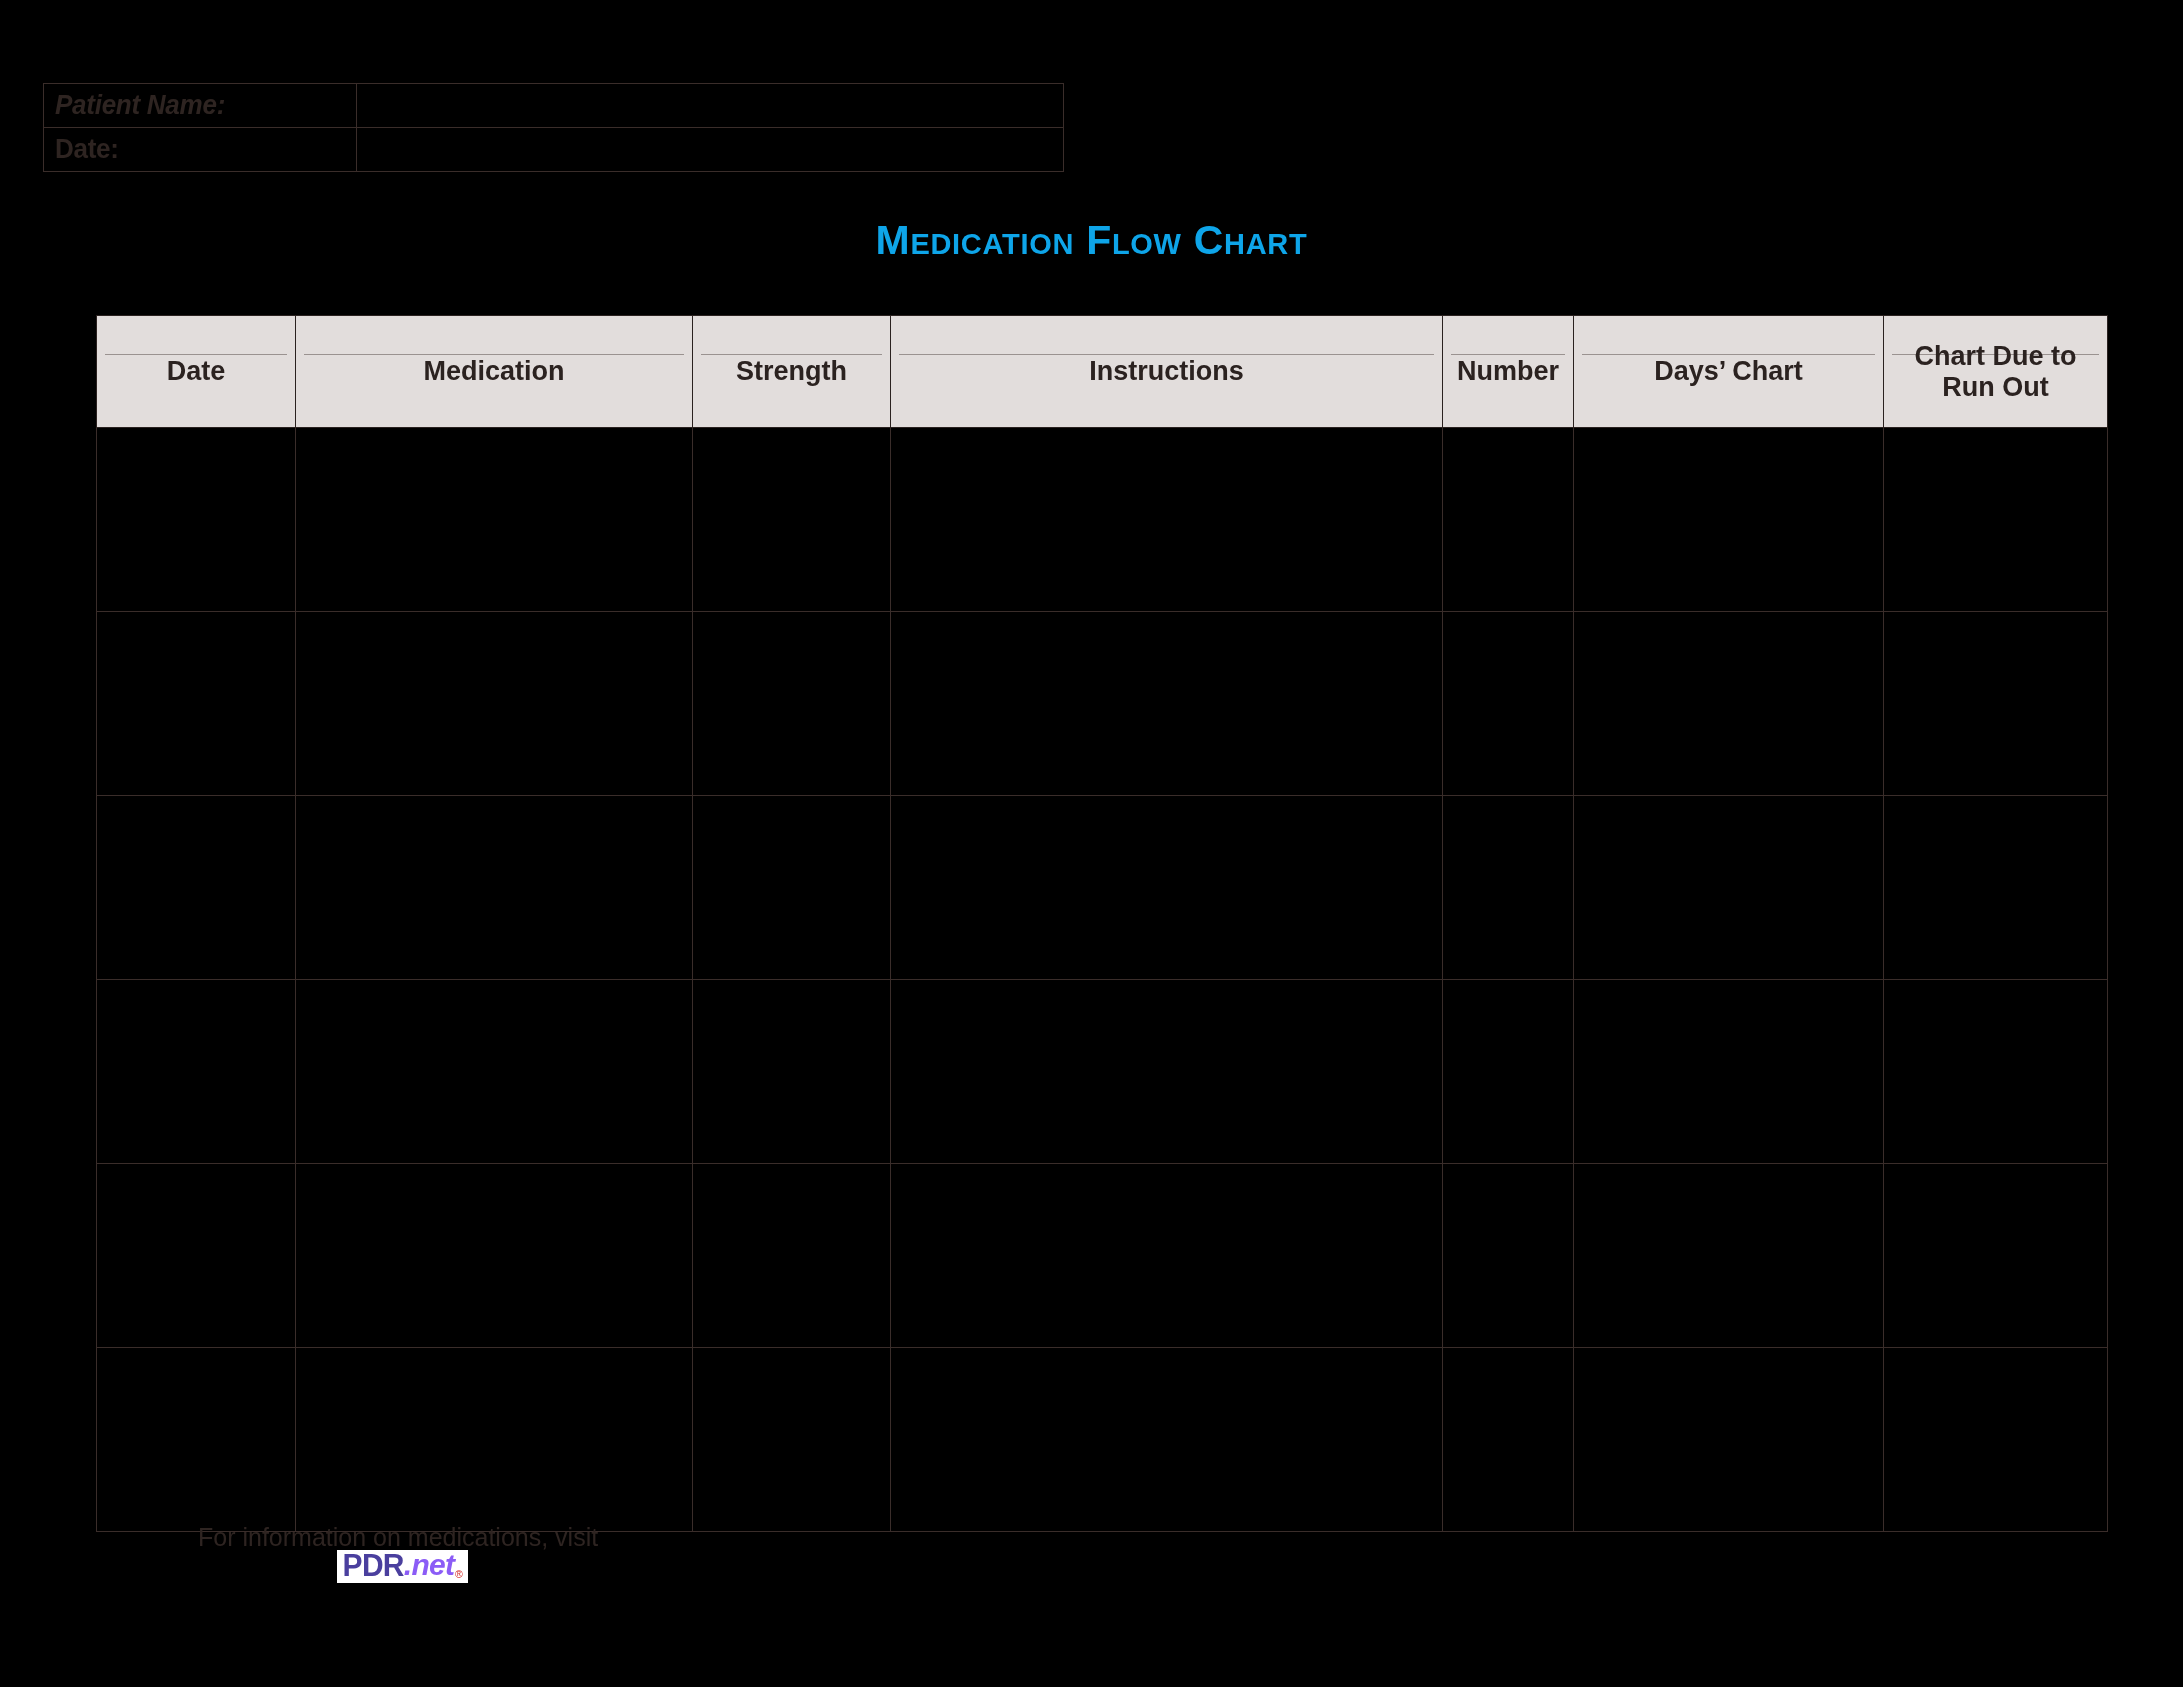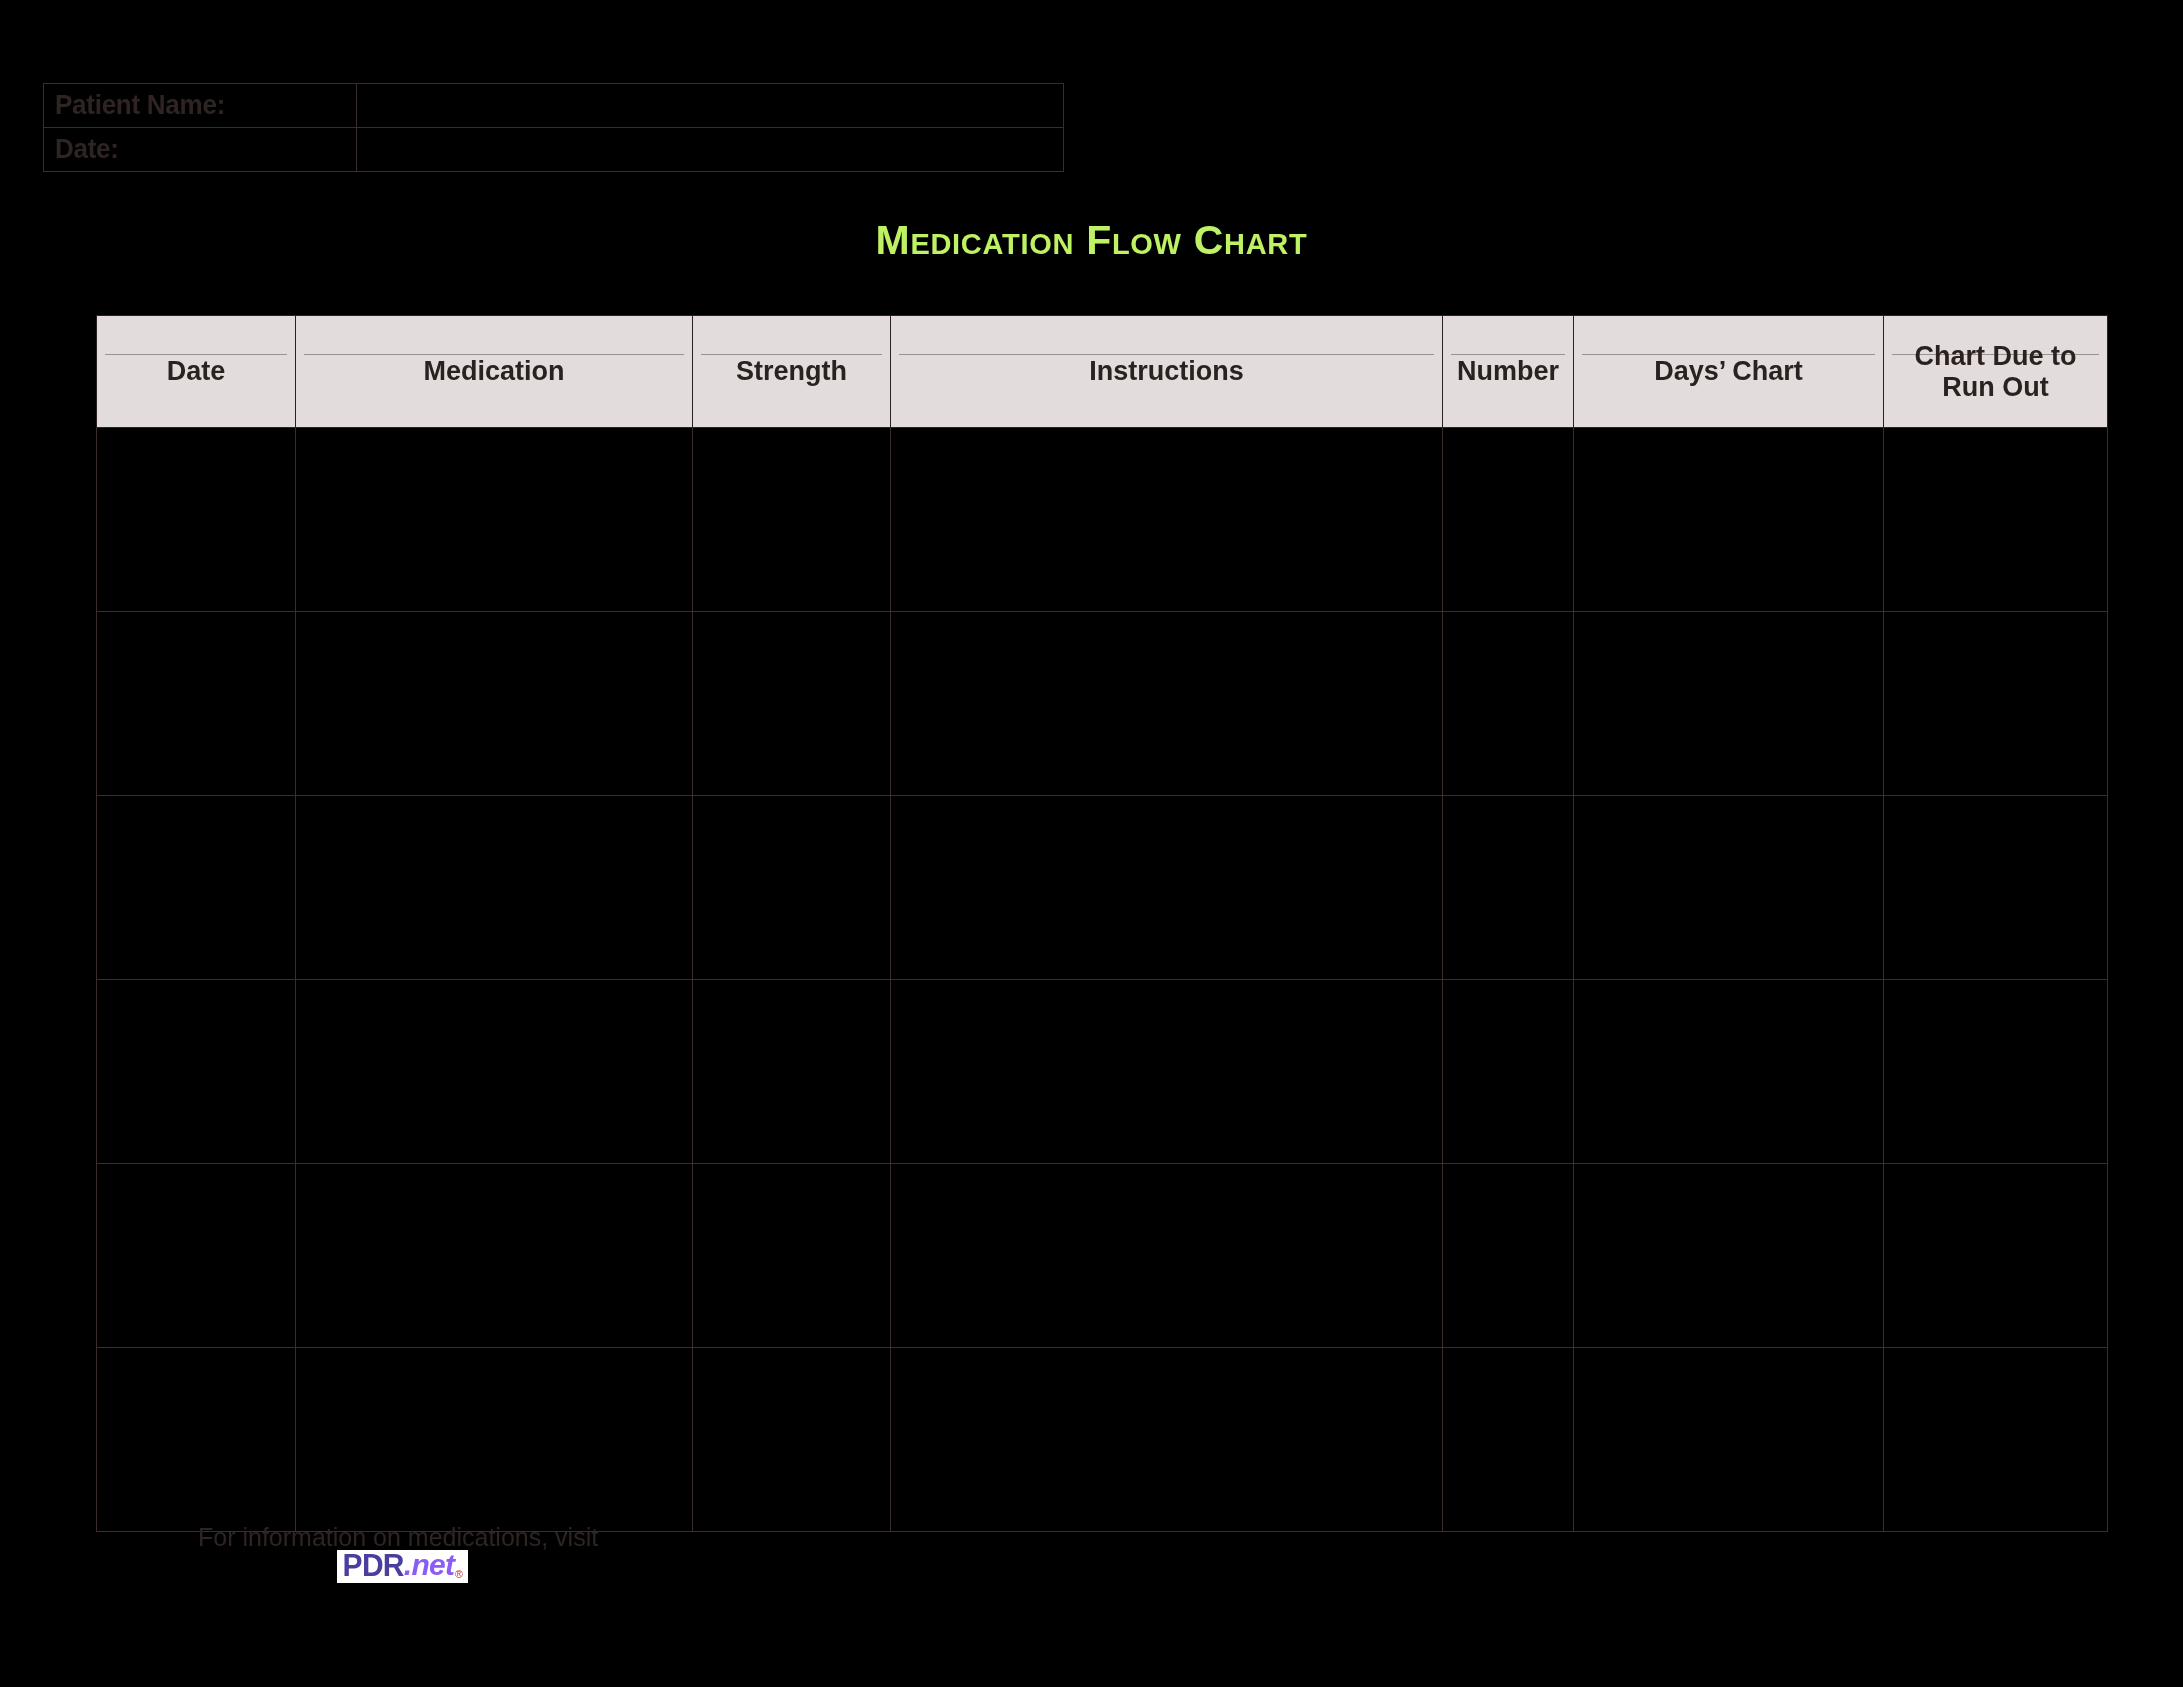--- a/index.html
+++ b/index.html
@@ -34,20 +34,21 @@
     border: 1.3px solid #3A2D2A;
     box-sizing: border-box;
   }
   .patient-row {
     display: flex;
     height: 50%;
     box-sizing: border-box;
   }
   .patient-row.first {
     border-bottom: 1.3px solid #3A2D2A;
+    font-style: italic;
   }
   .patient-label-cell {
     width: 313px;
     box-sizing: border-box;
     border-right: 1.3px solid #3A2D2A;
     display: flex;
     align-items: center;
     padding-left: 10.6px;
   }
   .patient-value-cell {
@@ -71,21 +72,21 @@
     white-space: nowrap;
   }
 
   
   .chart-title {
     position: absolute;
     left: 0;
     top: 220px;
     width: 2183px;
     text-align: center;
-    color: #bef264;
+    color: #0ea5e9;
     font-size: 41px;
     font-weight: bold;
     font-variant: small-caps;
     letter-spacing: 0.7px;
     line-height: 1;
   }
 
   
   .flow-table {
     position: absolute;

